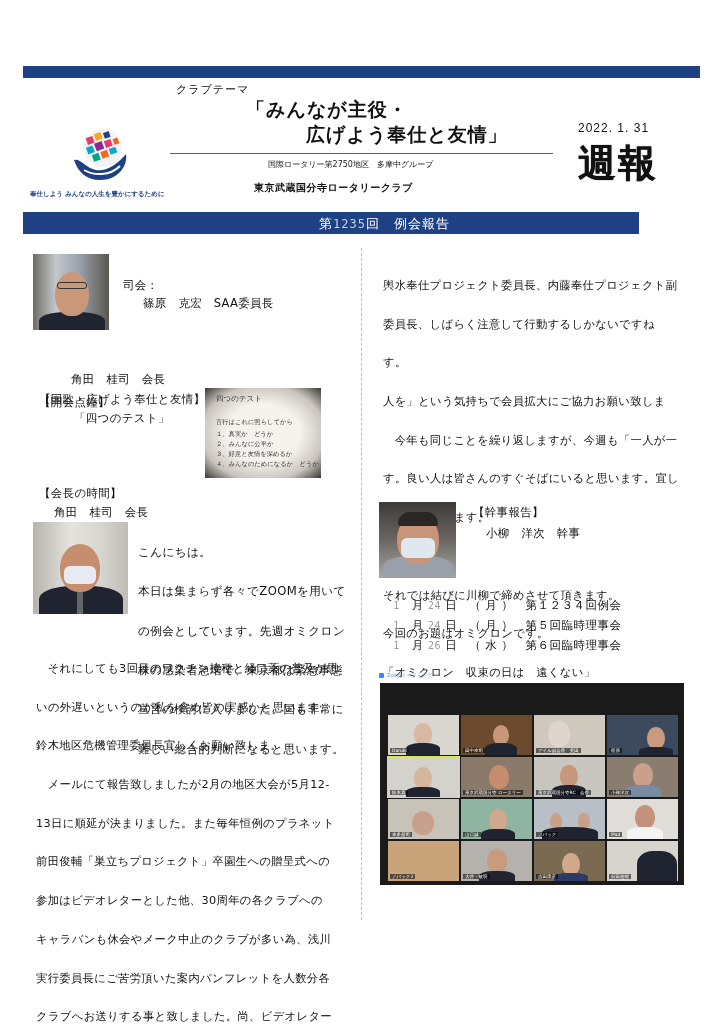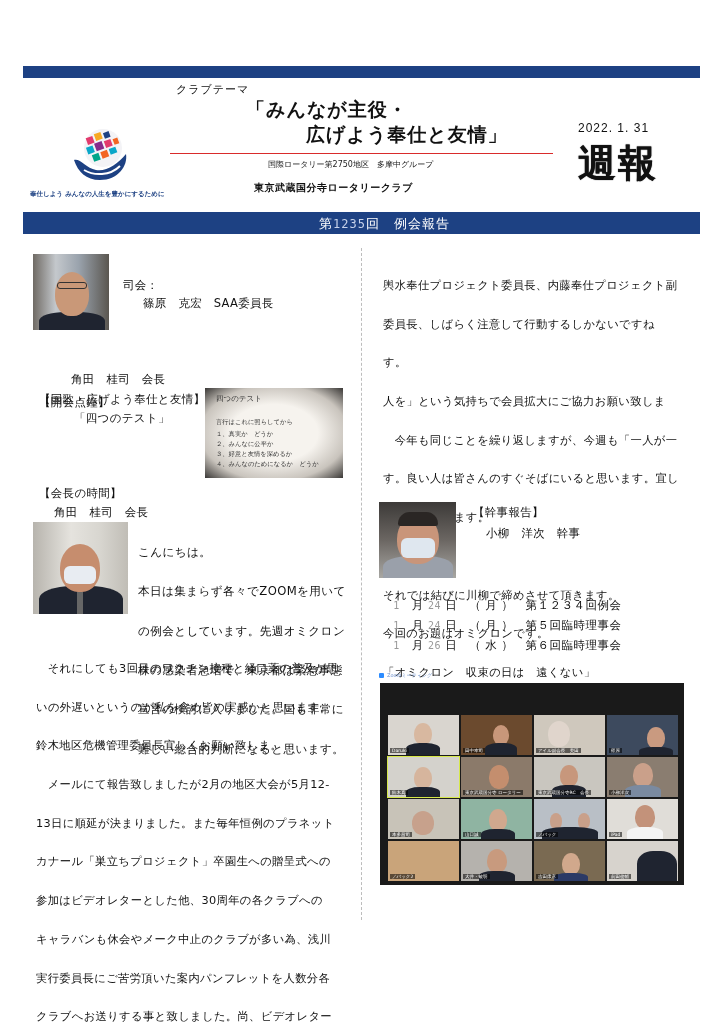--- a/index.html
+++ b/index.html
@@ -10,31 +10,31 @@
   .theme-label { left: 176px; top: 82px; font-size: 11px; letter-spacing: 1px; }
   .theme-1 { left: 246px; top: 97px; font-size: 19px; font-weight: bold; letter-spacing: 1px; }
   .theme-2 { left: 306px; top: 122px; font-size: 19px; font-weight: bold; letter-spacing: 1px; }
   .red-rule { left: 170px; top: 153px; width: 383px; height: 1px; background: #d92b2b; }
   .district { left: 268px; top: 159px; font-size: 8px; color: #222; }
   .club-name { left: 254px; top: 181px; font-size: 10px; font-weight: bold; letter-spacing: 0.5px; }
   .date { left: 578px; top: 97px; font-size: 12px; font-family: Liberation Sans, sans-serif; letter-spacing: 1px; margin-top: 24px; }
   .weekly { left: 578px; top: 138px; font-size: 38px; font-weight: bold; color: #111; text-shadow: 0 0 1px #000; letter-spacing: 2px; }
   .logo { left: 70px; top: 126px; width: 62px; height: 60px; }
   .slogan { left: 30px; top: 190px; font-size: 6.5px; color: #1d4183; font-weight: bold; white-space: nowrap; }
-  .meeting-bar { left: 23px; top: 212px; width: 677px; height: 22px; background: #1d4183; color: #fff; }
+  .meeting-bar { left: 23px; top: 212px; width: 616px; height: 22px; background: #1d4183; color: #fff; }
   .meeting-bar .txt { position: absolute; left: 296px; top: 3px; font-size: 13px; letter-spacing: 1px; }
   .meeting-bar .num { font-family: "DejaVu Sans Mono", monospace; color: #c6d2ea; font-size: 12px; }
   .divider { left: 361px; top: 248px; width: 0; height: 672px; border-left: 1px dashed #bdbdbd; }
   .photo { background: #444; overflow: hidden; }
   .face { position: absolute; border-radius: 50% 50% 45% 45%; background: #d4a888; }
   .mask { position: absolute; background: #e8ecf2; border-radius: 6px; }
   .suit { position: absolute; background: #1f2430; border-radius: 40% 40% 0 0; }
   .txt12 { font-size: 11.5px; line-height: 13px; letter-spacing: 0.3px; }
   .para { font-size: 11.3px; line-height: 12.9px; letter-spacing: 0.35px; white-space: pre; }
-  .test-card { left: 205px; top: 388px; width: 138px; height: 90px; background: radial-gradient(ellipse at center, #f6f3ee 45%, #c9c4bd 75%, #3a3836 100%); font-family: "DejaVu Serif", serif; color: #333; }
+  .test-card { left: 205px; top: 388px; width: 116px; height: 90px; background: radial-gradient(ellipse at center, #f6f3ee 45%, #c9c4bd 75%, #3a3836 100%); font-family: "DejaVu Serif", serif; color: #333; }
   .test-card .t { position: absolute; left: 11px; top: 6px; font-size: 7.5px; }
   .test-card .l { position: absolute; left: 11px; font-size: 6.3px; white-space: nowrap; }
   .sched-row { left: 385px; font-size: 11.5px; letter-spacing: 0.5px; white-space: pre; }
   .sched-row .d { color: #999; font-family: "DejaVu Sans Mono", monospace; font-size: 10px; }
   .zoom-title { left: 379px; top: 672px; font-size: 5px; color: #6b8fcc; }
   .zoom-title .sq { display: inline-block; width: 5px; height: 5px; background: #2d8cff; border-radius: 1px; margin-right: 3px; vertical-align: middle; }
   .zoom-frame { left: 380px; top: 683px; width: 304px; height: 202px; background: #1a1a1a; }
   .zoom-grid { position: absolute; left: 8px; top: 32px; width: 290px; display: grid; grid-template-columns: repeat(4, 71px); grid-auto-rows: 40px; gap: 2px; }
   .tile { position: relative; overflow: hidden; background: #7a7369; }
   .tile .nm { position: absolute; left: 2px; bottom: 2px; font-size: 4.5px; color: #fff; background: rgba(0,0,0,0.55); padding: 0 2px; white-space: nowrap; }
@@ -120,21 +120,21 @@
   <div>宣言の検討に入りました。国も非常に</div>
   <div>難しい総合的判断になると思います。</div>
 </div>
 
 <div class="abs para" style="left:36px; top:637px;">
   <div>　それにしても3回目のワクチン接種と経口薬の普及が思</div>
   <div>いの外遅いというのが私を含め皆の実感かと思います。</div>
   <div>鈴木地区危機管理委員長宜しくお願い致しま。</div>
   <div>　メールにて報告致しましたが2月の地区大会が5月12-</div>
   <div>13日に順延が決まりました。また毎年恒例のプラネット</div>
-  <div>カナール「巣立ちプロジェクト」卒園生への贈呈式への</div>
+  <div>前田俊輔「巣立ちプロジェクト」卒園生への贈呈式への</div>
   <div>参加はビデオレターとした他、30周年の各クラブへの</div>
   <div>キャラバンも休会やメーク中止のクラブが多い為、浅川</div>
   <div>実行委員長にご苦労頂いた案内パンフレットを人数分各</div>
   <div>クラブへお送りする事と致しました。尚、ビデオレター</div>
   
   
   
   
   
   

